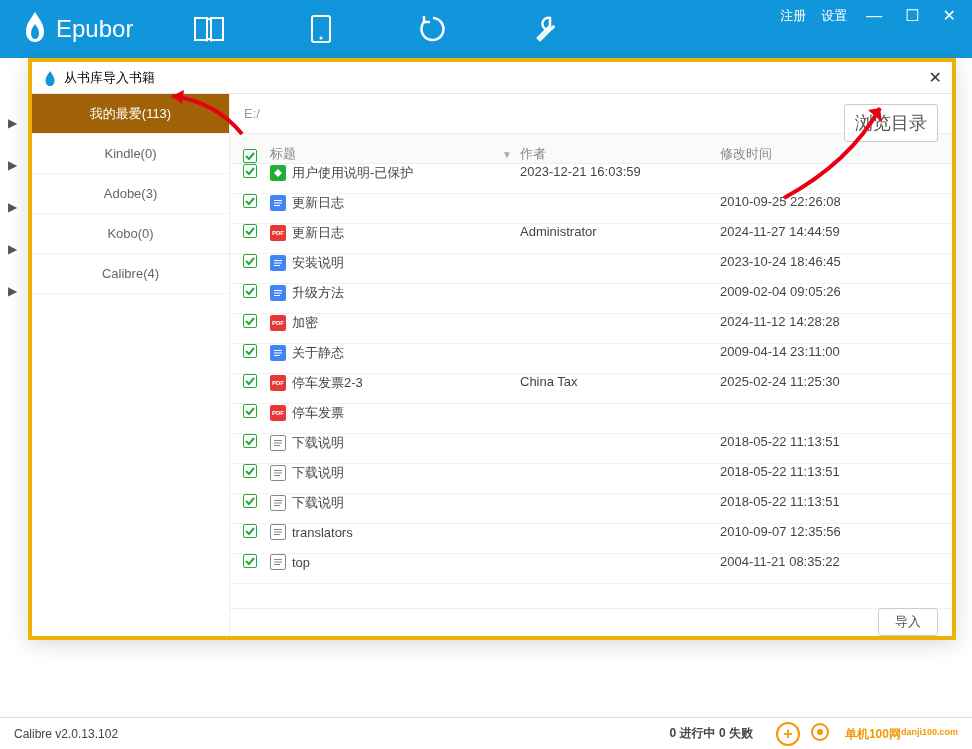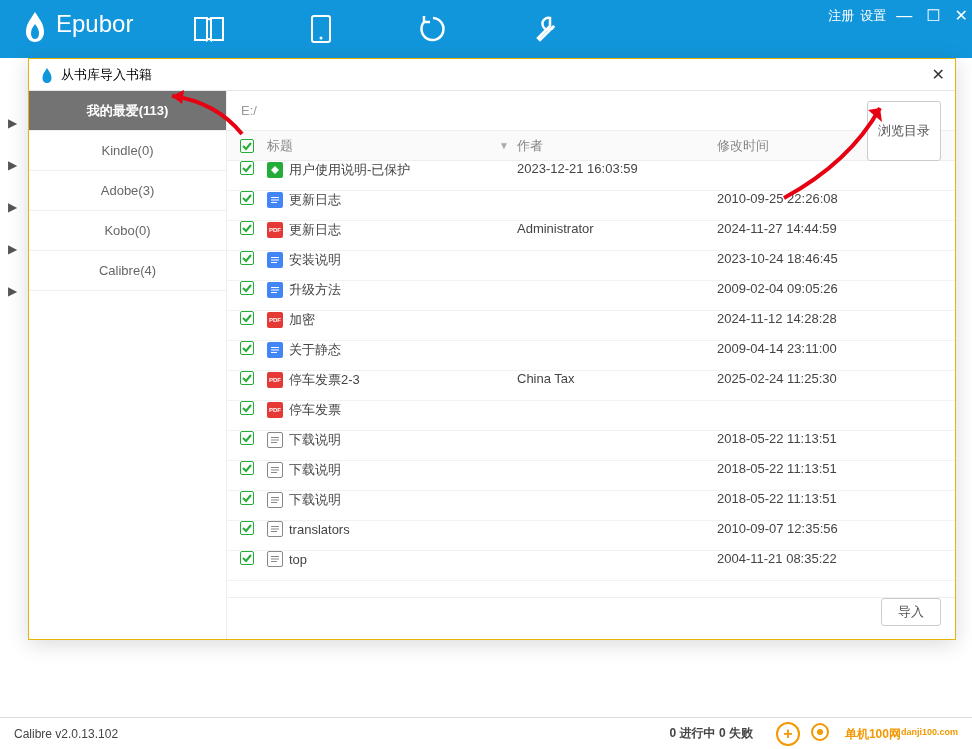--- a/index.html
+++ b/index.html
@@ -1,64 +1,64 @@
 <!DOCTYPE html>
 <html><head>
 <meta charset="utf-8">
 <style>
 * { margin: 0; padding: 0; box-sizing: border-box; font-family: "Microsoft YaHei", Arial, sans-serif; }
 body { width: 972px; height: 749px; background: #fff; position: relative; overflow: hidden; }
 
 
 .header-bar { height: 58px; background: #1296db; display: flex; align-items: center; position: relative; }
-.logo { display: flex; align-items: flex-start; margin-left: 20px; color: #fff; font-size: 24px; }
+.logo { display: flex; align-items: center; margin-left: 20px; color: #fff; font-size: 24px; }
 .logo-icon { margin-right: 6px; }
 .toolbar-icons { display: flex; gap: 80px; margin-left: 60px; }
 .toolbar-icons .ticon { width: 32px; height: 32px; display: flex; align-items: center; justify-content: center; }
-.top-right { position: absolute; right: 0; top: 6px; display: flex; gap: 6px; align-items: center; color: #fff; font-size: 13px; }
+.top-right { position: absolute; right: 12px; top: 6px; display: flex; gap: 15px; align-items: center; color: #fff; font-size: 13px; }
 .win-btn { cursor: pointer; padding: 0 4px; font-size: 16px; }
 
 
 .left-strip { position: absolute; left: 0; top: 58px; width: 24px; bottom: 32px; background: #fff; }
 .left-strip .chev { position: absolute; left: 8px; font-size: 12px; color: #555; }
 
 
-.modal { position: absolute; left: 28px; top: 58px; width: 928px; height: 582px; background: #fff; border: 1px solid #eab308; box-shadow: 0 4px 20px rgba(0,0,0,0.15); }
+.modal { position: absolute; left: 28px; top: 58px; width: 928px; height: 582px; background: #fff; border: 4px solid #eab308; box-shadow: 0 4px 20px rgba(0,0,0,0.15); }
 .modal-title { height: 32px; display: flex; align-items: center; padding: 0 10px; border-bottom: 1px solid #e5e5e5; font-size: 13px; position: relative; }
 .modal-title .ticon-small { width: 16px; height: 16px; margin-right: 6px; }
 .modal-close { position: absolute; right: 10px; top: 6px; cursor: pointer; font-size: 16px; color: #333; }
 
 .modal-body { display: flex; height: calc(100% - 32px); }
 
 
 .sidebar { width: 198px; background: #fff; border-right: 1px solid #eee; }
 .side-item { height: 40px; display: flex; align-items: center; justify-content: center; font-size: 13px; color: #666; border-bottom: 1px solid #f0f0f0; cursor: pointer; }
-.side-item.active { background: #737373; color: #fff; font-weight: bold; }
+.side-item.active { background: #a16207; color: #fff; }
 
 
 .main { flex: 1; display: flex; flex-direction: column; position: relative; }
 .path-bar { height: 40px; display: flex; align-items: center; padding: 0 14px; font-size: 13px; color: #999; border-bottom: 1px solid #eee; }
-.browse-btn { position: absolute; right: 14px; top: 10px; padding: 20px 10px; border: 1px solid #ccc; border-radius: 3px; font-size: 13px; background: #fff; color: #555; cursor: pointer; }
-
-.table-head { height: 30px; display: flex; align-items: center; border-bottom: 1px solid #eee; background: #fafafa; font-size: 13px; color: #888; }
+.browse-btn { position: absolute; right: 14px; top: 10px; padding: 6px 10px; border: 1px solid #ccc; border-radius: 3px; font-size: 18px; background: #fff; color: #555; cursor: pointer; }
+
+.table-head { height: 30px; display: flex; align-items: flex-end; border-bottom: 1px solid #eee; background: #fafafa; font-size: 13px; color: #888; }
 .col-check { width: 40px; display: flex; justify-content: center; }
 .col-title { flex: 0 0 250px; padding-right: 8px; display: flex; align-items: center; }
 .col-author { flex: 0 0 200px; }
 .col-date { flex: 1; }
 .sort-icon { margin-left: auto; font-size: 10px; color: #aaa; }
 
 .table-rows { flex: 1; overflow: hidden; }
 .row { height: 30px; display: flex; align-items: flex-start; border-bottom: 1px solid #f2f2f2; font-size: 13px; color: #444; }
 .row .file-ico { width: 16px; height: 16px; margin-right: 6px; flex-shrink: 0; }
 .row .col-title { display: flex; align-items: center; }
 
 .checkbox { width: 14px; height: 14px; border: 1.5px solid #22ac38; border-radius: 2px; display: flex; align-items: center; justify-content: center; }
 .checkbox svg { width: 10px; height: 10px; }
 
-.import-bar { height: 42px; border-top: 1px solid #eee; display: flex; align-items: flex-start; justify-content: flex-end; padding: 0 14px; }
+.import-bar { height: 28px; border-top: 1px solid #eee; display: flex; align-items: flex-end; justify-content: flex-end; padding: 0 14px; }
 .import-btn { padding: 4px 16px; border: 1px solid #ccc; border-radius: 3px; font-size: 13px; background: #fff; color: #555; cursor: pointer; }
 
 
 .statusbar { position: absolute; bottom: 0; left: 0; right: 0; height: 32px; border-top: 1px solid #ddd; display: flex; align-items: center; padding: 0 14px; font-size: 12px; color: #444; background: #fff; }
 .status-right { margin-left: auto; display: flex; align-items: center; gap: 9px; font-weight: bold; }
 .zoom { display: flex; align-items: center; gap: 10px; margin-left: 14px; }
 .zoom-circle { width: 24px; height: 24px; border: 2px solid #f39800; border-radius: 50%; display: flex; align-items: center; justify-content: center; color: #f39800; font-weight: bold; font-size: 16px; }
 .watermark { margin-left: 6px; display: flex; line-height: 1; }
 .watermark .wm1 { color: #f39800; font-size: 12px; font-weight: bold; }
 .watermark .wm2 { color: #f39800; font-size: 9px; }

